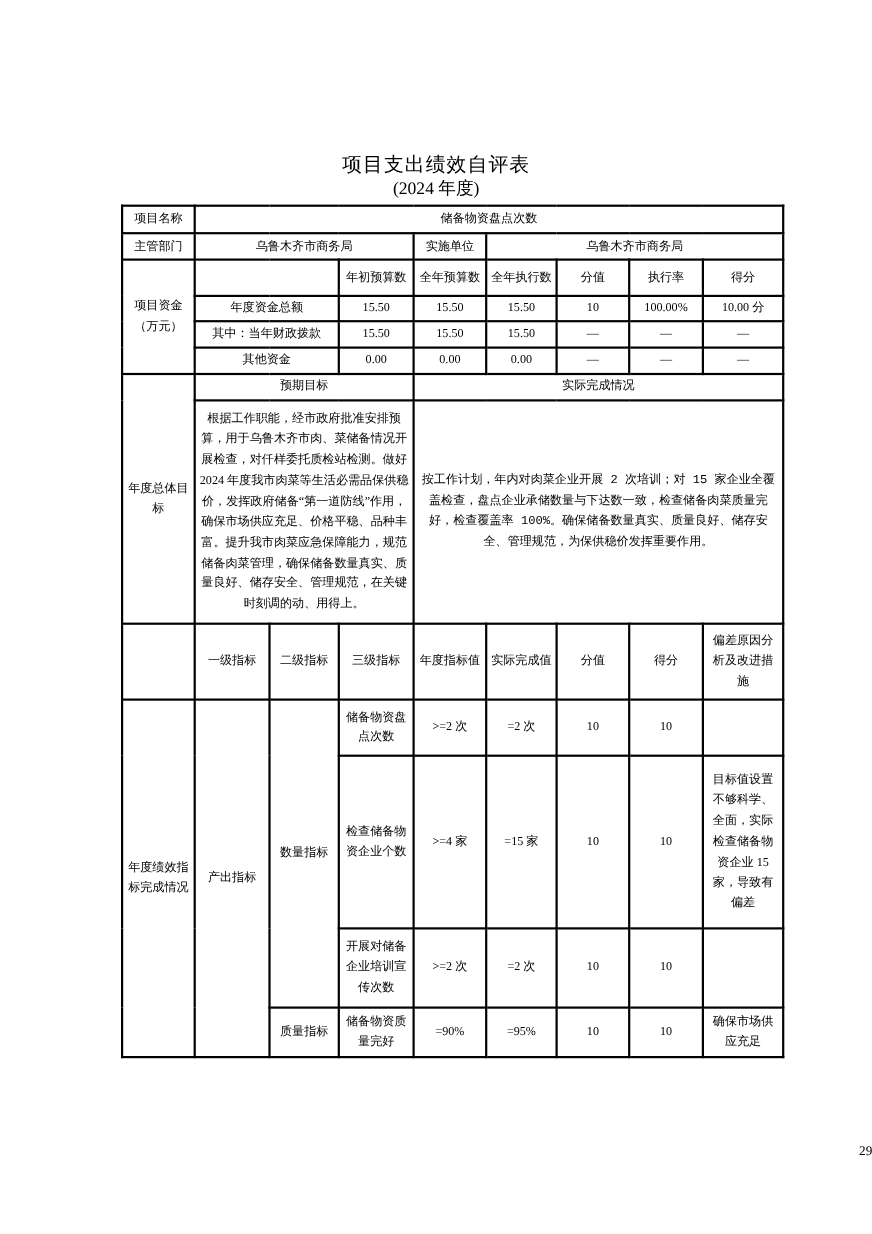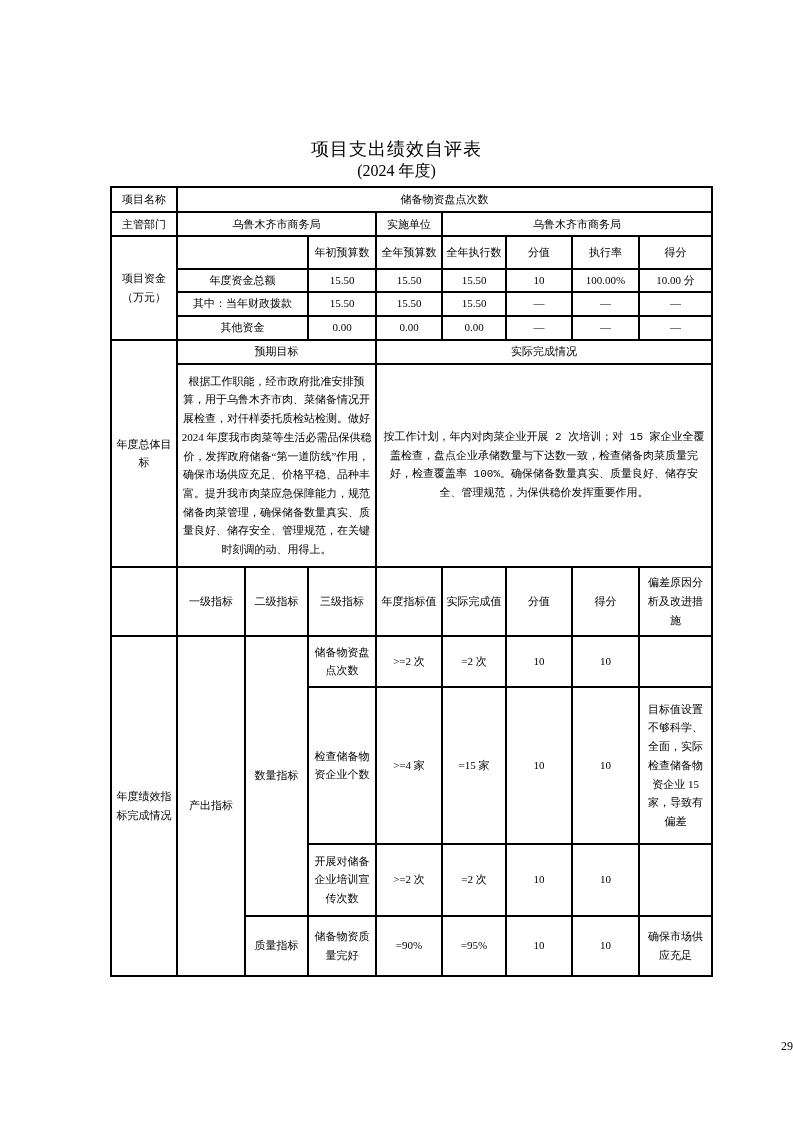--- a/index.html
+++ b/index.html
@@ -165,21 +165,21 @@
 
       <tr style="height:72px">
         <td>开展对储备企业培训宣传次数</td>
         <td>&gt;=2 次</td>
         <td>=2 次</td>
         <td>10</td>
         <td>10</td>
         <td></td>
       </tr>
 
-      <tr style="height:60px">
+      <tr style="height:45px">
         <td>质量指标</td>
         <td>储备物资质量完好</td>
         <td>=90%</td>
         <td>=95%</td>
         <td>10</td>
         <td>10</td>
         <td>确保市场供应充足</td>
       </tr>
     </tbody>
       </table>

